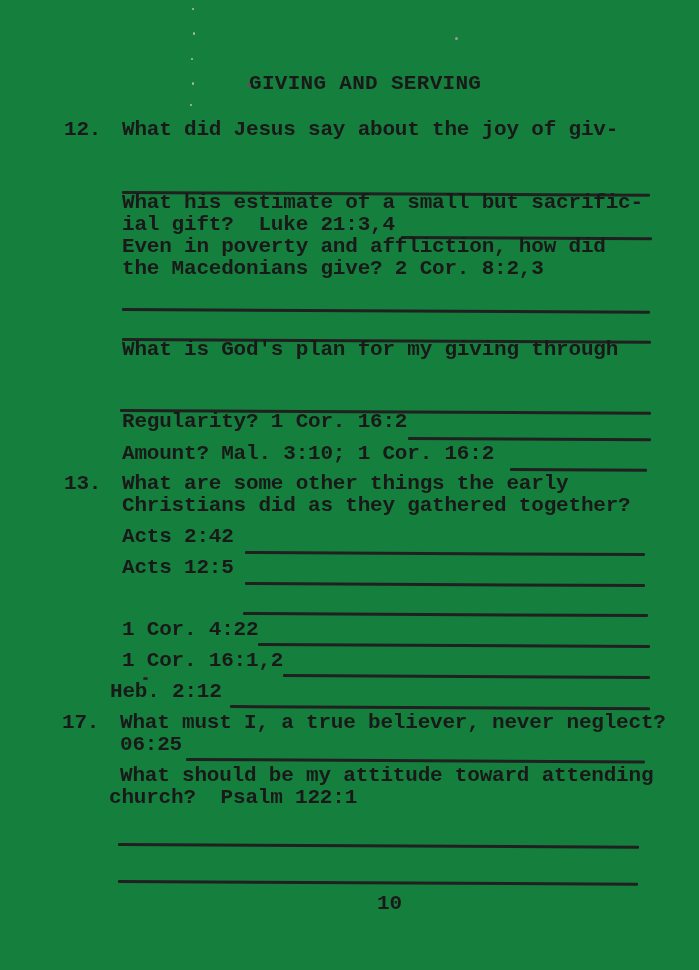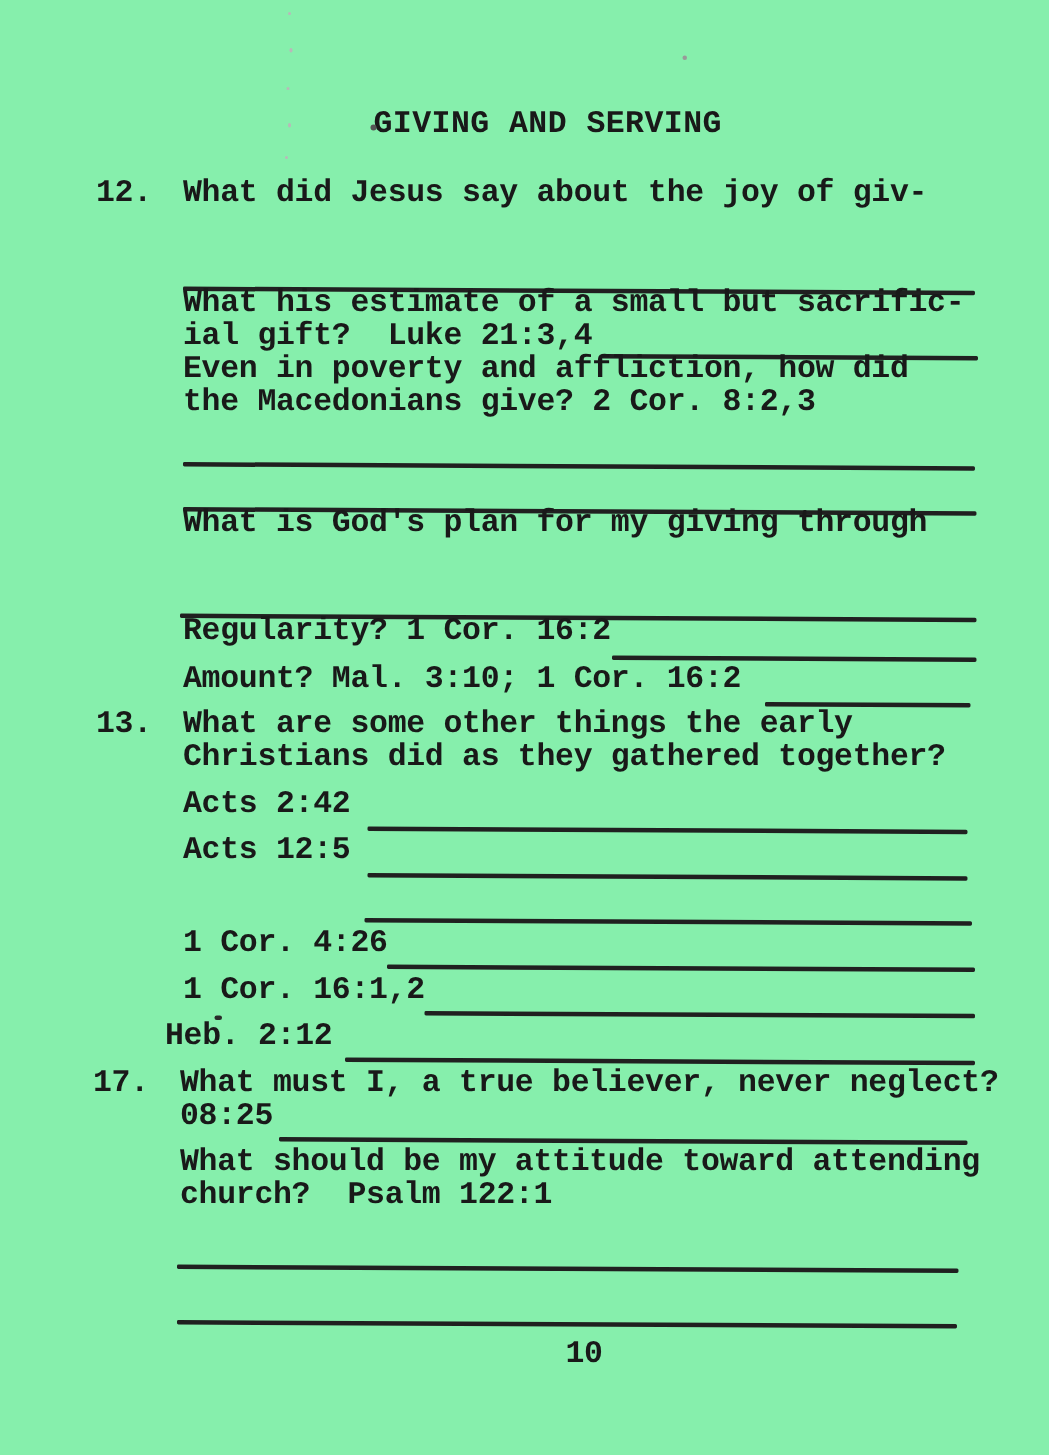--- a/index.html
+++ b/index.html
@@ -1,19 +1,19 @@
 <!DOCTYPE html>
 <html><head>
 <meta charset="utf-8">
 <style>
   html,body { margin:0; padding:0; background:#ffffff; }
   .page {
     position:relative;
     width:699px; height:970px;
-    background:#86efac;
+    background:#15803d;
     overflow:hidden;
     font-family:"Liberation Mono","DejaVu Sans Mono",monospace;
     font-weight:700;
     color:#191919;
   }
   .t {
     position:absolute;
     font-size:21px;
     line-height:22px;
     white-space:pre;
@@ -66,36 +66,36 @@
   <div class="t" style="left:122px;top:473px">What are some other things the early</div>
 
   <div class="t" style="left:122px;top:526px">Acts 2:42</div>
   <div class="rule" style="left:245px;top:551px;width:400px"></div>
 
   <div class="t" style="left:122px;top:557px">Acts 12:5</div>
   <div class="rule" style="left:245px;top:582px;width:400px"></div>
 
   <div class="rule" style="left:243px;top:612px;width:405px"></div>
 
-  <div class="t" style="left:122px;top:619px">1 Cor. 4:26</div>
+  <div class="t" style="left:122px;top:619px">1 Cor. 4:22</div>
   <div class="rule" style="left:258px;top:643px;width:392px"></div>
 
   <div class="t" style="left:122px;top:650px">1 Cor. 16:1,2</div>
   <div class="rule" style="left:283px;top:674px;width:367px"></div>
 
   <div class="t" style="left:110px;top:681px">Heb. 2:12</div>
   <div class="rule" style="left:230px;top:705px;width:420px"></div>
 
   <div class="t" style="left:62px;top:712px">17.</div>
   <div class="t" style="left:120px;top:712px">What must I, a true believer, never neglect?</div>
-  <div class="t" style="left:120px;top:734px">08:25</div>
+  <div class="t" style="left:120px;top:734px">06:25</div>
   <div class="rule" style="left:186px;top:758px;width:459px"></div>
 
   <div class="t" style="left:120px;top:765px">What should be my attitude toward attending</div>
-  <div class="t" style="left:120px;top:787px">church?  Psalm 122:1</div>
+  <div class="t" style="left:109px;top:787px">church?  Psalm 122:1</div>
 
   <div class="rule" style="left:118px;top:843px;width:521px"></div>
   <div class="rule" style="left:118px;top:880px;width:520px"></div>
 
   <div class="t" style="left:377px;top:893px">10</div>
 
   <div class="speck" style="left:192px;top:8px;width:2px;height:2px"></div>
   <div class="speck" style="left:193px;top:32px;width:2px;height:3px"></div>
   <div class="speck" style="left:191px;top:58px;width:2px;height:2px"></div>
   <div class="speck" style="left:192px;top:82px;width:2px;height:3px"></div>

